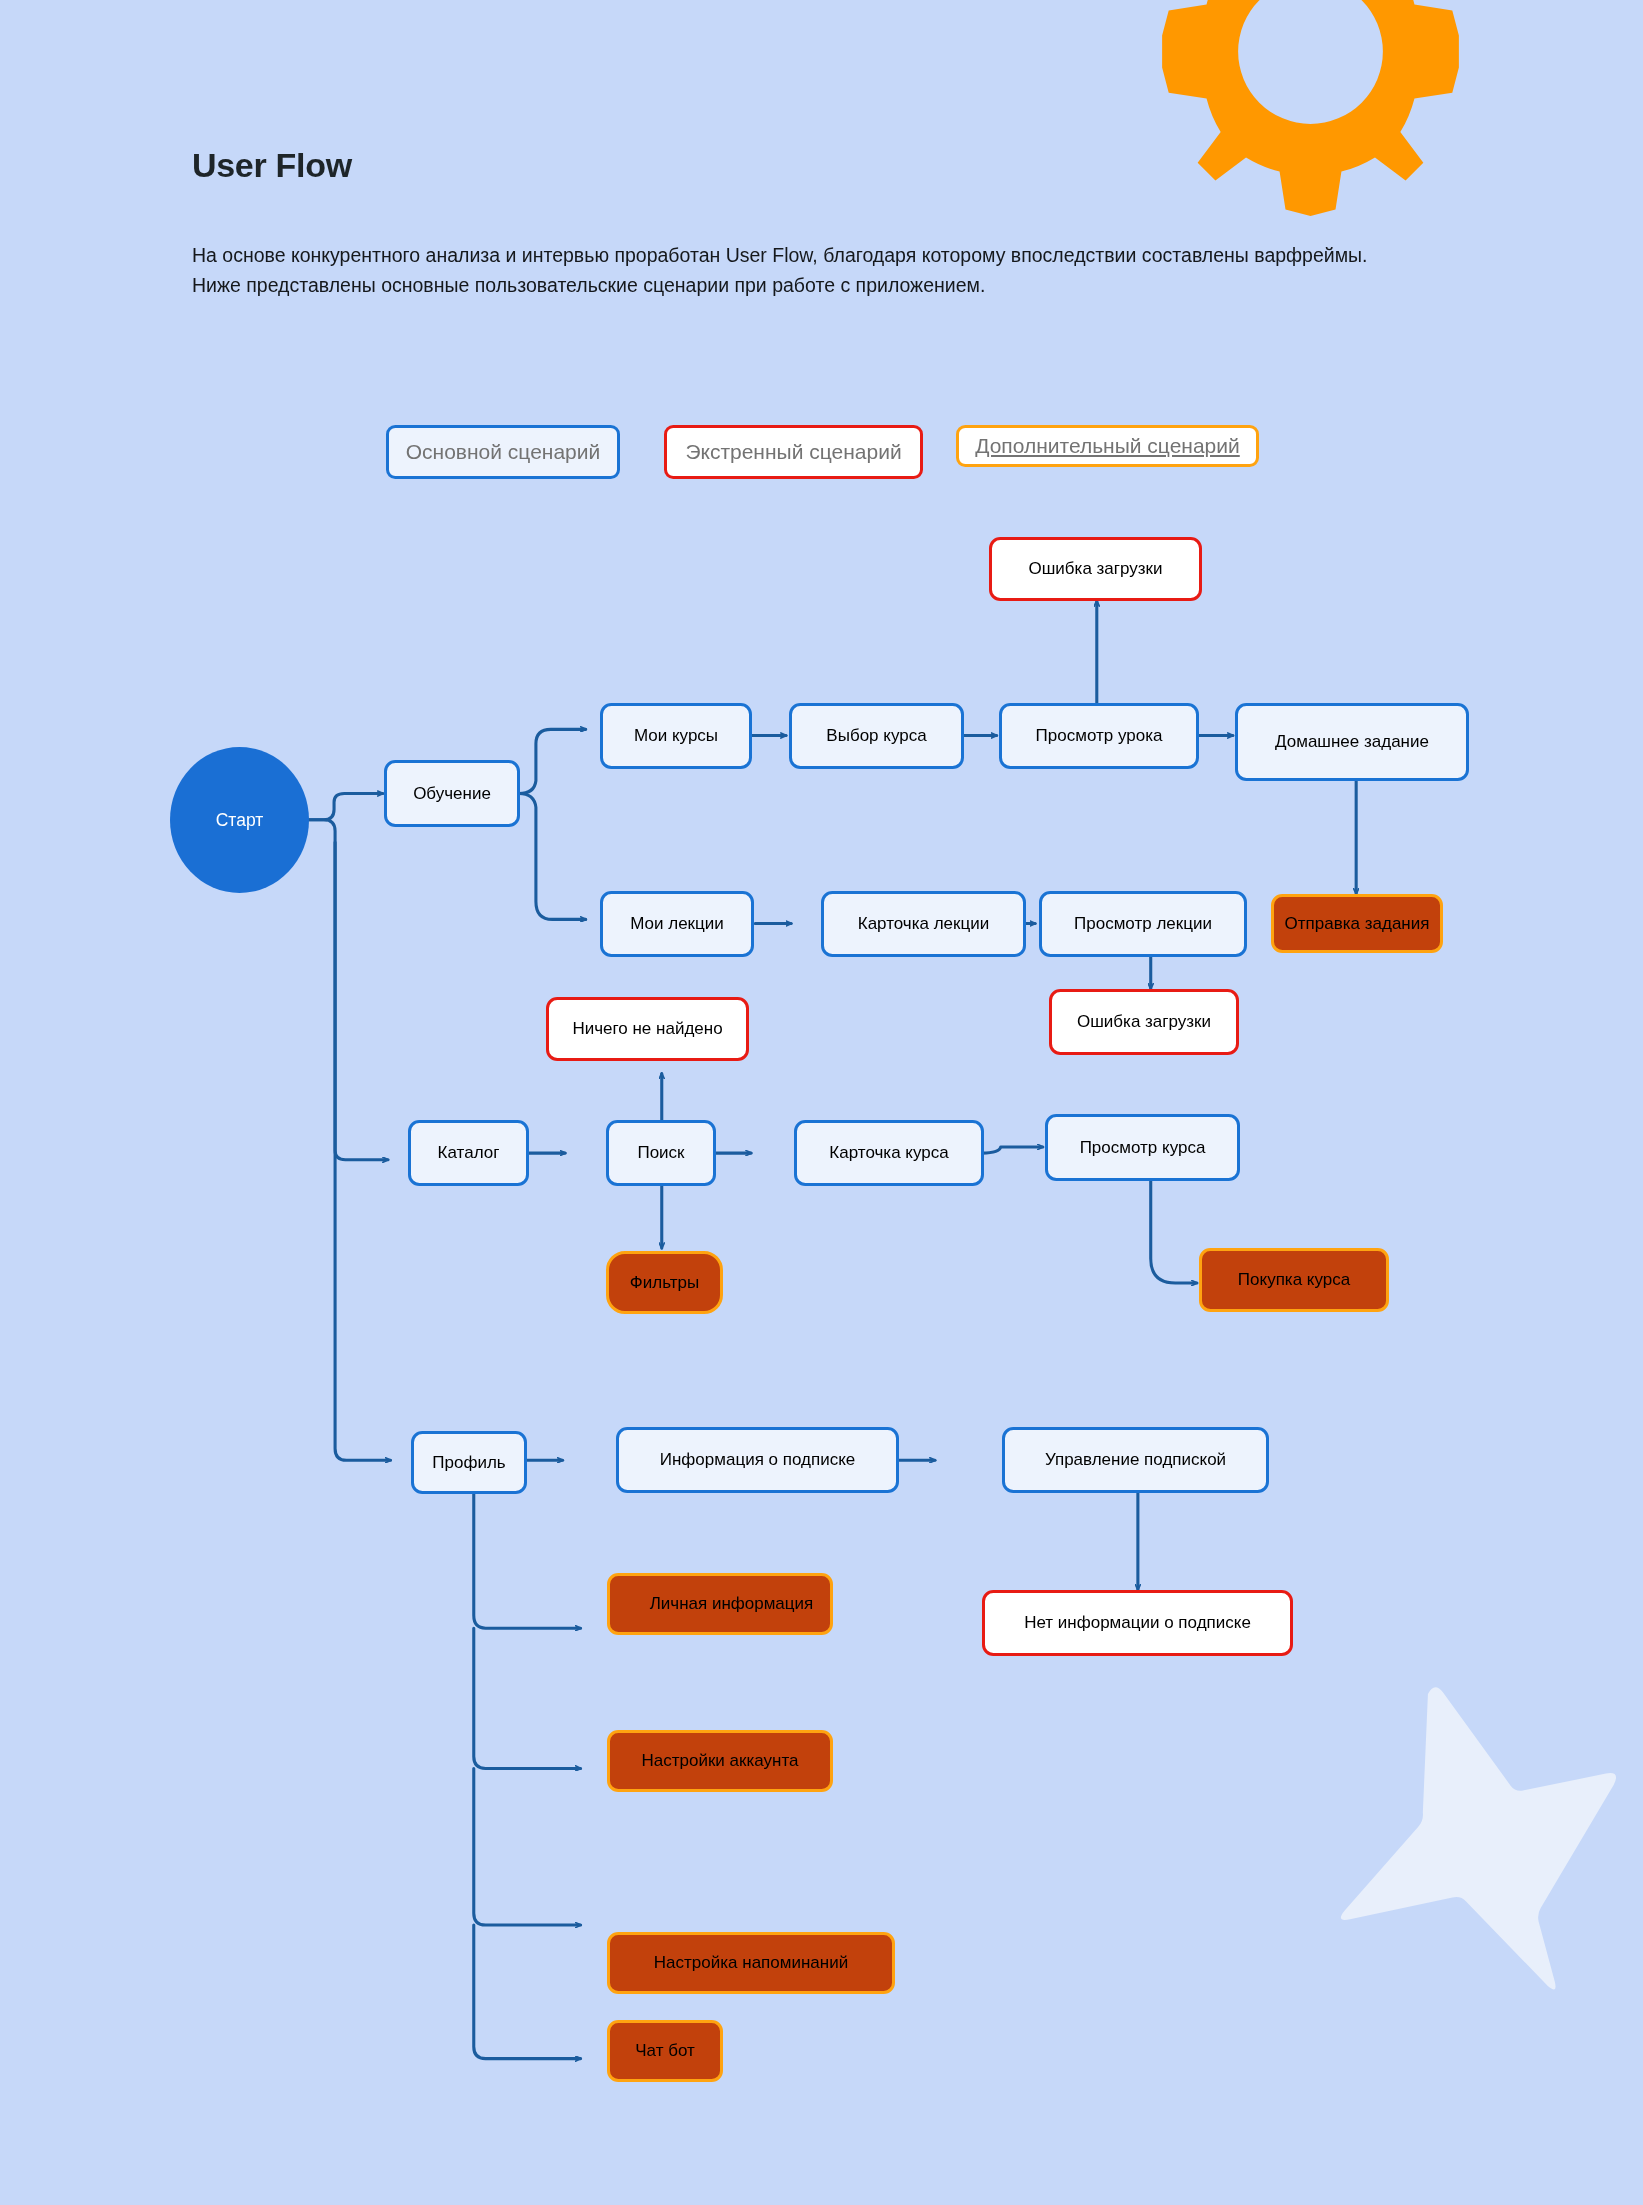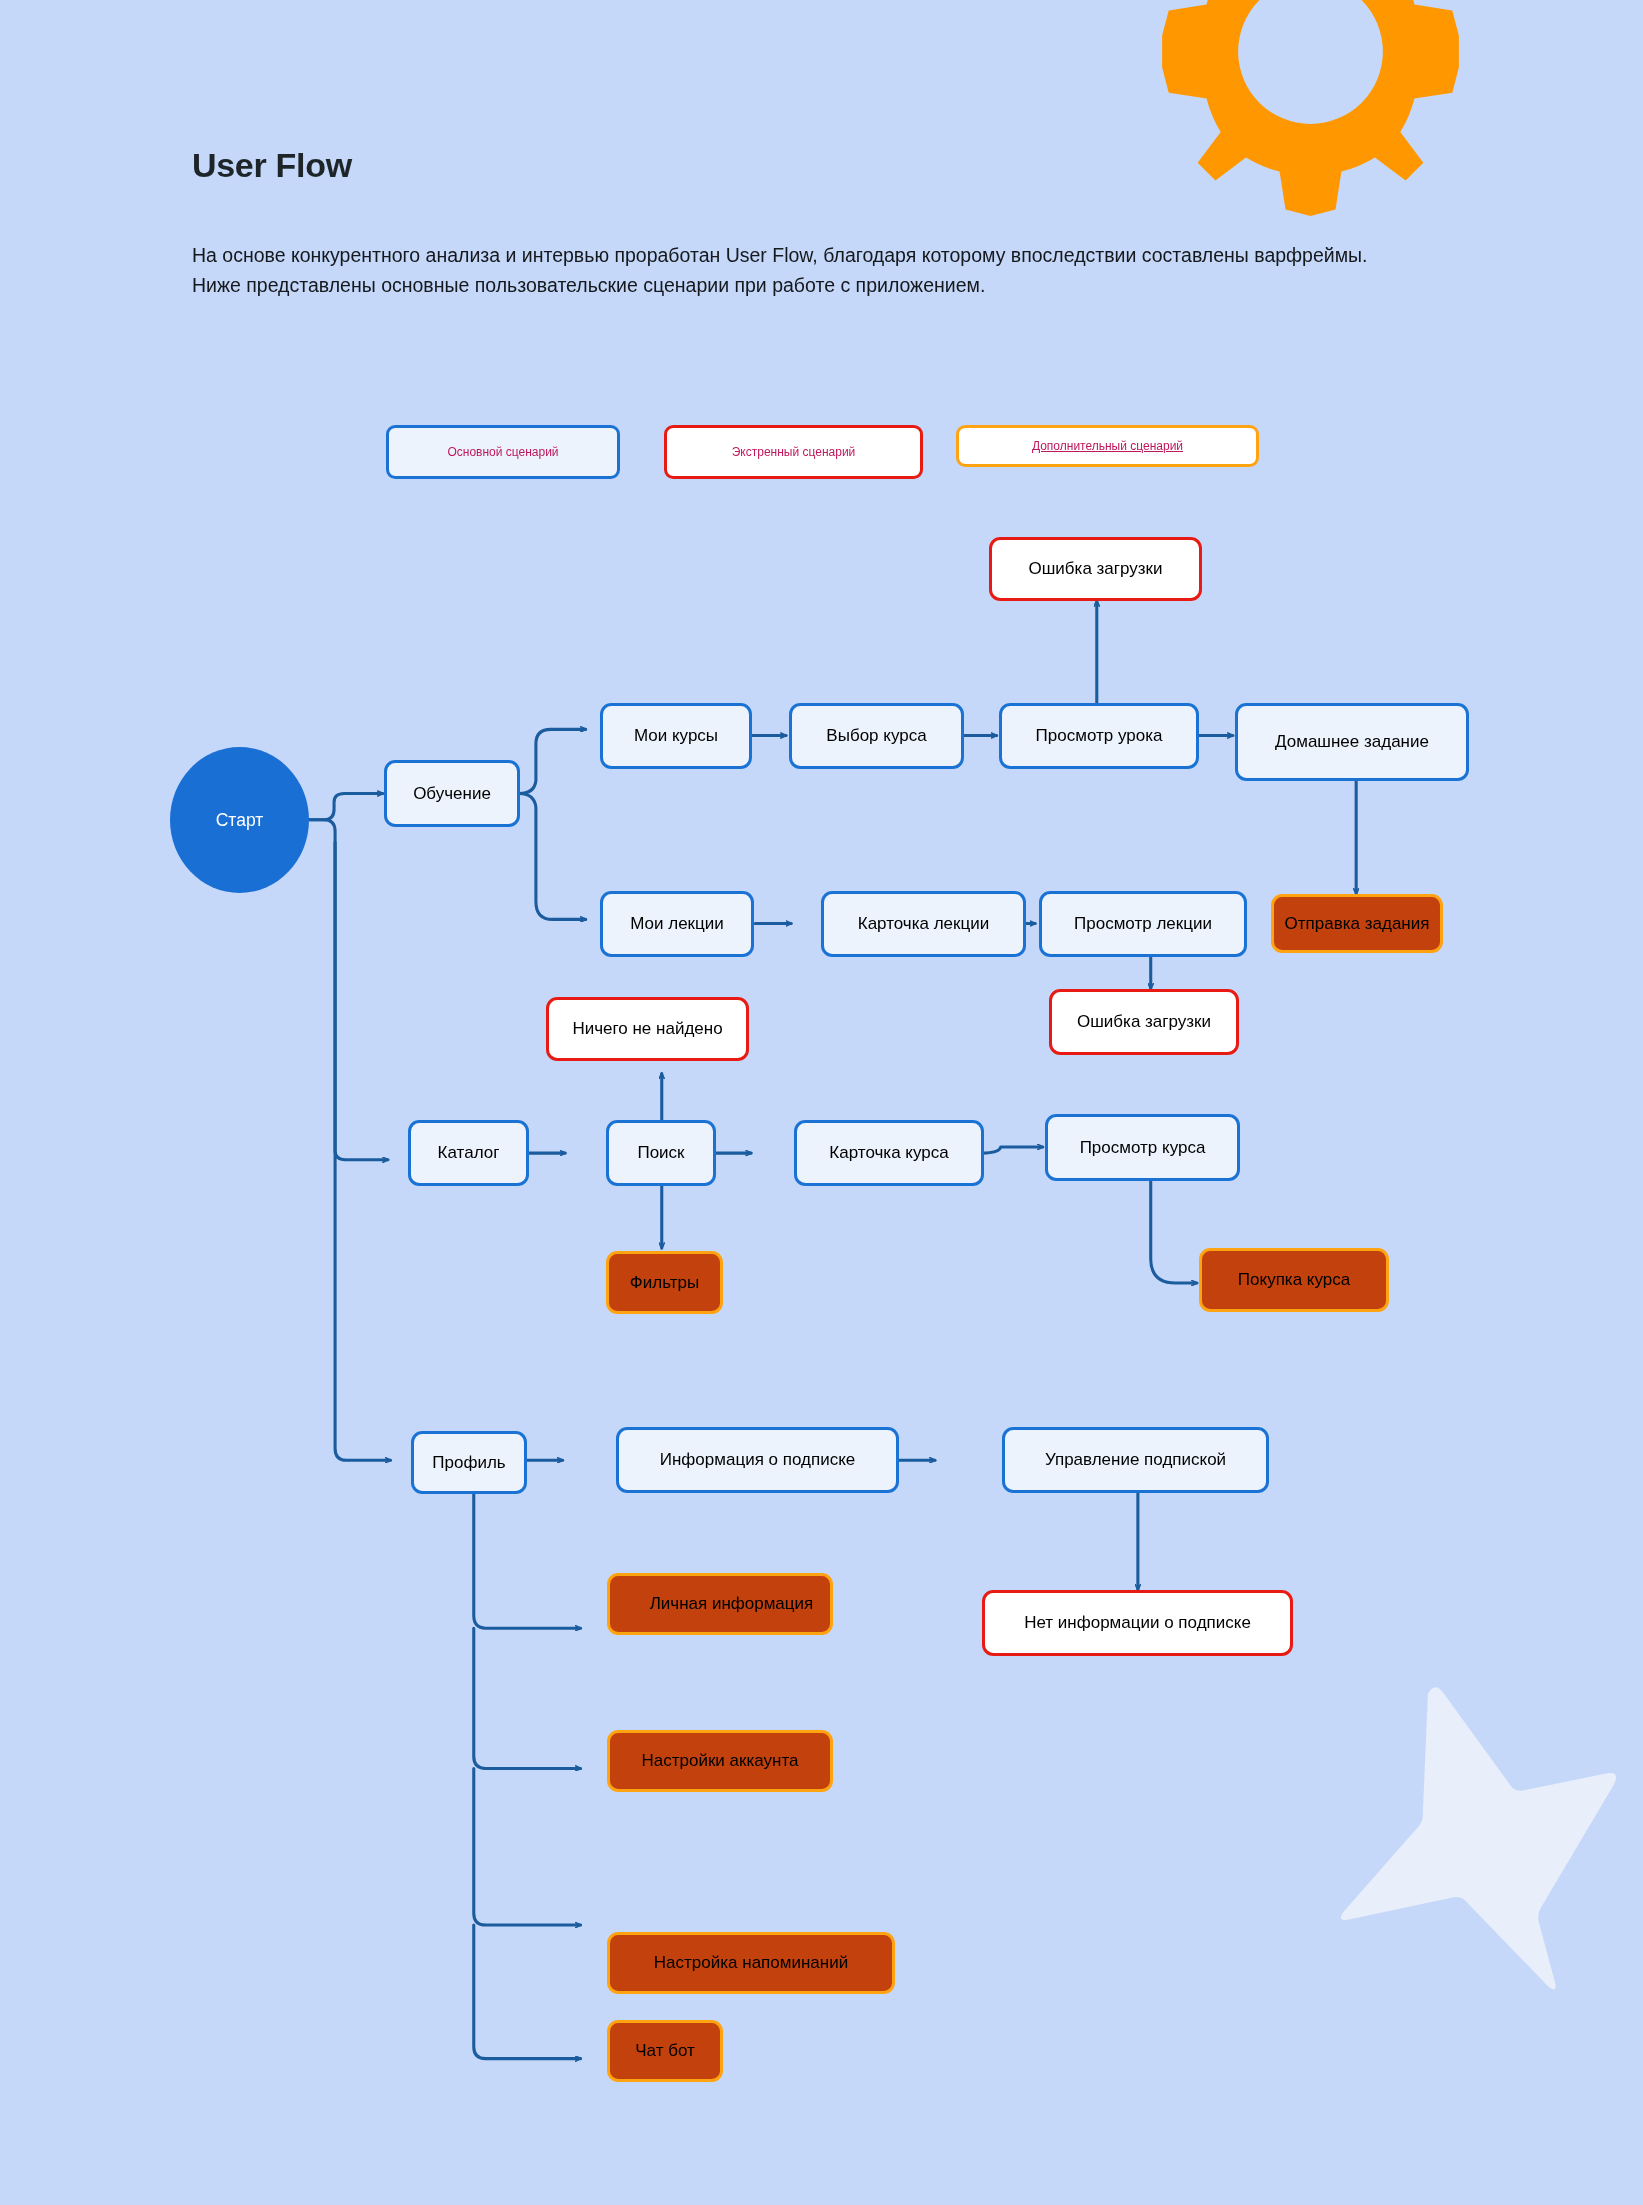--- a/index.html
+++ b/index.html
@@ -95,22 +95,22 @@
     justify-content: center;
     font-size: 17.5px;
   }
   .legend-box {
     position: absolute;
     box-sizing: border-box;
     display: flex;
     align-items: center;
     justify-content: center;
     border-radius: 9.2px;
-    font-size: 12px;
-    color: #be185d;
+    font-size: 21px;
+    color: #737373;
     white-space: nowrap;
   }
   .legend-primary { background: #edf3fd; border: 3.6px solid #1a73d4; }
   .legend-error   { background: #ffffff; border: 3.6px solid #e81b14; }
   .legend-extra   { background: #ffffff; border: 3.6px solid #ffa310; }
 </style>
 </head>
 <body>
 
 <div id="page">
@@ -267,21 +267,21 @@
   </div>
 
   <div class="node-box node-primary" style="left:794px; top:1120px; width:190px; height:66px;">
     <span>Карточка курса</span>
   </div>
 
   <div class="node-box node-primary" style="left:1045px; top:1114px; width:195px; height:67px;">
     <span>Просмотр курса</span>
   </div>
 
-  <div class="node-box node-extra" style="left:606px; top:1251px; width:117px; height:63px;">
+  <div class="node-box node-extra" style="left:606px; top:1251px; width:117px; height:63px;border-radius:19px;">
     <span>Фильтры</span>
   </div>
 
   <div class="node-box node-extra" style="left:1199px; top:1248px; width:190px; height:64px;">
     <span>Покупка курса</span>
   </div>
 
   <div class="node-box node-primary" style="left:411px;  top:1431px; width:116px; height:63px;">
     <span>Профиль</span>
   </div>

